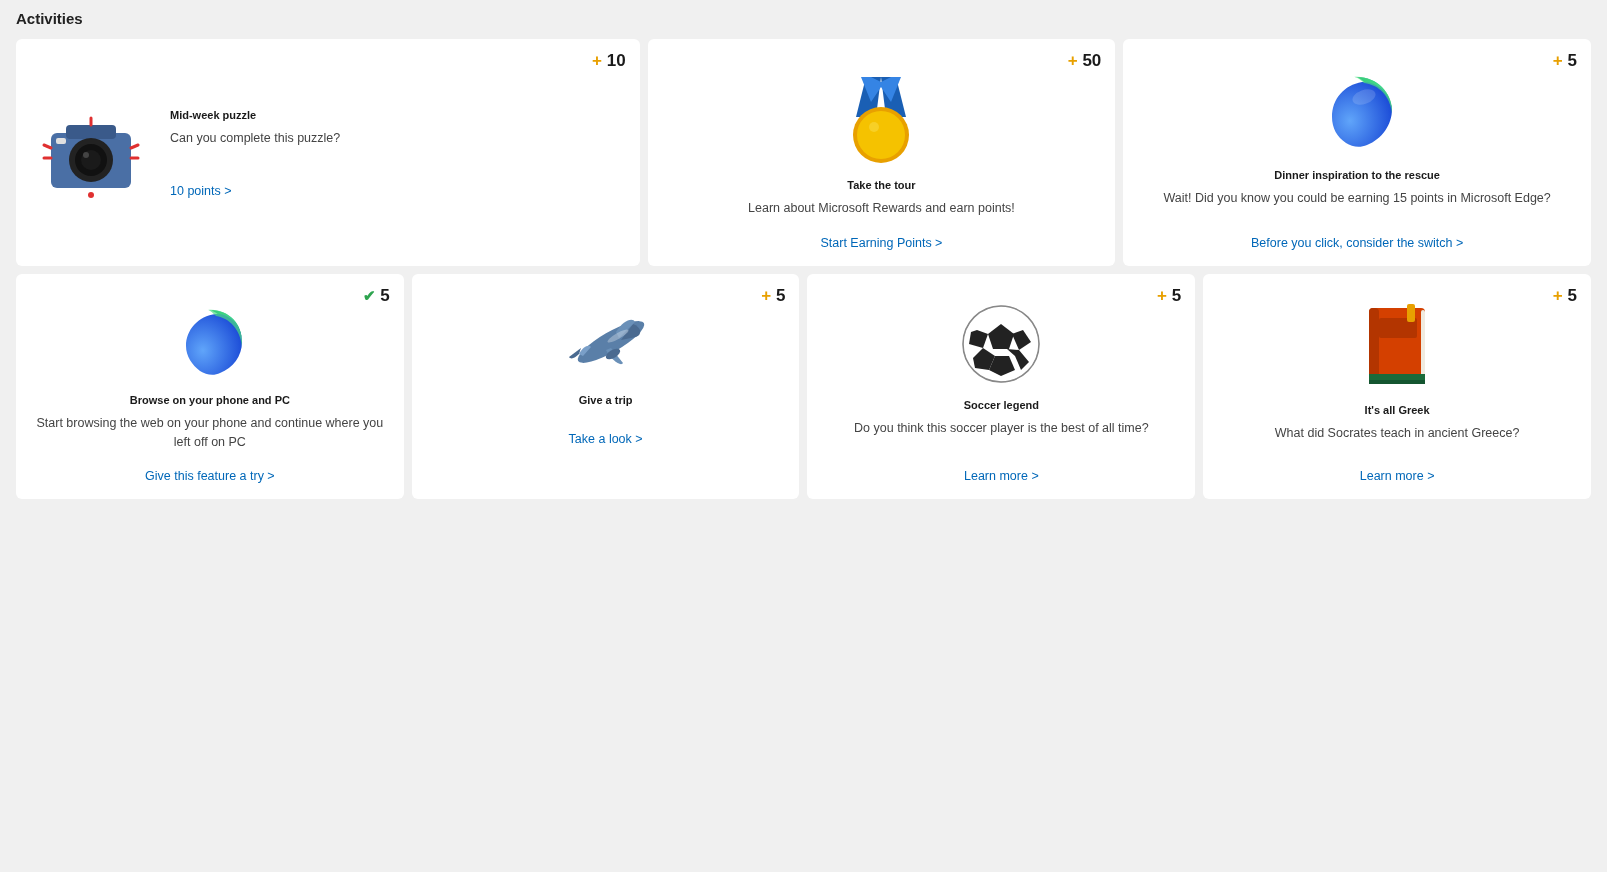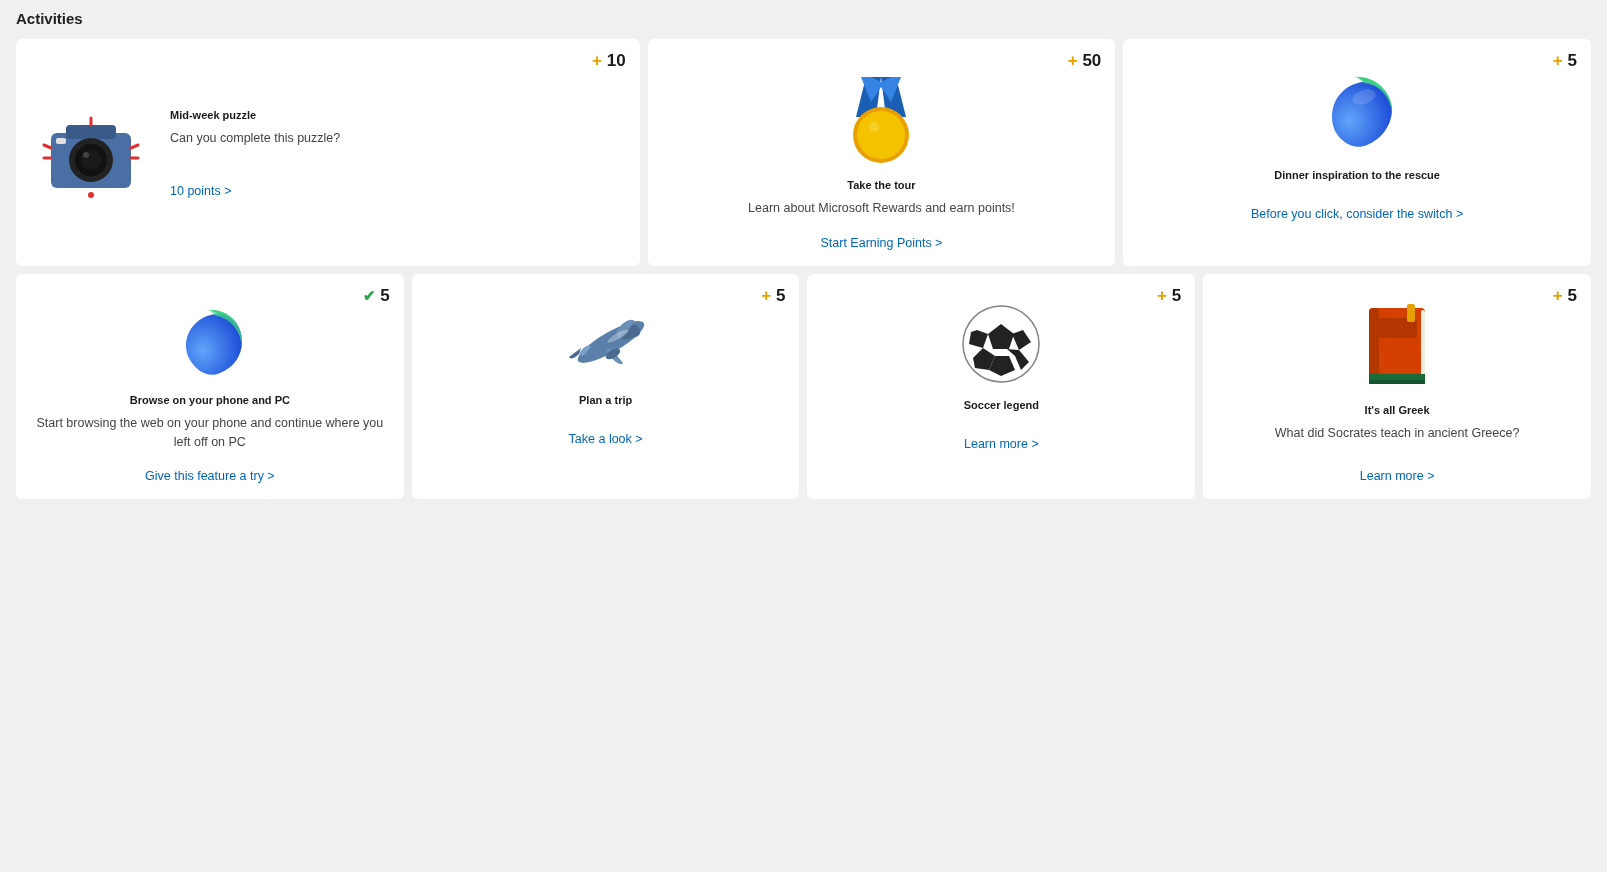--- a/index.html
+++ b/index.html
@@ -214,20 +214,21 @@
         <path d="M45 10 C65 10 80 25 80 45 C80 35 70 20 55 18 C50 12 45 10 45 10Z" fill="url(#eg1)"></path>
 
         <path d="M20 50 C20 32 32 18 50 15 C65 14 78 26 80 42 C80 58 70 72 55 78 C48 81 40 80 34 76 C25 70 20 61 20 50Z" fill="url(#eg2)"></path>
 
         <path d="M42 10 C62 8 82 26 80 46 C78 30 68 18 52 16 C48 12 44 10 42 10Z" fill="#4ade80" opacity="0.7"></path>
 
         <ellipse cx="52" cy="30" rx="12" ry="7" fill="white" opacity="0.15" transform="rotate(-20,52,30)"></ellipse>
       </svg>
     </div>
     <div class="card-title">Dinner inspiration to the rescue</div>
+    <div class="card-desc">Wait! Did you know you could be earning 15 points in Microsoft Edge?</div>
     <a class="card-link">Before you click, consider the switch &gt;</a>
   </div>
 
   <div class="card-bottom-row">
 
     <div class="card">
       <span class="points-badge">
         <span class="check">✔</span> <span>5</span>
       </span>
       <div class="card-icon">
@@ -271,21 +272,21 @@
 
           <path d="M45 48 C50 58 60 65 62 61 L50 46Z" fill="#6a90b8"></path>
 
           <path d="M18 52 C22 44 28 42 30 45 L22 54Z" fill="#7a9fc8"></path>
 
           <ellipse cx="52" cy="52" rx="8" ry="4" fill="#4a6a90" transform="rotate(-30,52,52)"></ellipse>
 
           <ellipse cx="57" cy="34" rx="12" ry="3" fill="white" opacity="0.3" transform="rotate(-30,57,34)"></ellipse>
         </svg>
       </div>
-      <div class="card-title">Plan a trip</div>
+      <div class="card-title">Give a trip</div>
       <a class="card-link">Take a look &gt;</a>
     </div>
 
     <div class="card">
       <span class="points-badge">
         <span class="plus">+</span> <span>5</span>
       </span>
       <div class="card-icon">
 
         <svg class="soccer-svg" viewBox="0 0 85 85" xmlns="http://www.w3.org/2000/svg">
@@ -296,20 +297,21 @@
           <polygon points="18,28 29,32 24,46 10,42 12,30" fill="#222"></polygon>
           <polygon points="66,28 74,40 62,48 55,32 66,28" fill="#222" transform="translate(-2,0)"></polygon>
           <polygon points="14,56 24,46 36,54 30,68 16,66" fill="#222"></polygon>
           <polygon points="58,54 50,47 62,48 72,60 64,68" fill="#222" transform="translate(-2,0)"></polygon>
           <polygon points="30,68 36,54 50,54 56,68 42,74" fill="#222"></polygon>
 
           <circle cx="42" cy="42" r="38" fill="none" stroke="#888" stroke-width="1.5"></circle>
         </svg>
       </div>
       <div class="card-title">Soccer legend</div>
+      <div class="card-desc">Do you think this soccer player is the best of all time?</div>
       <a class="card-link">Learn more &gt;</a>
     </div>
 
     <div class="card">
       <span class="points-badge">
         <span class="plus">+</span> <span>5</span>
       </span>
       <div class="card-icon">
 
         <svg class="book-svg" viewBox="0 0 80 90" xmlns="http://www.w3.org/2000/svg">

